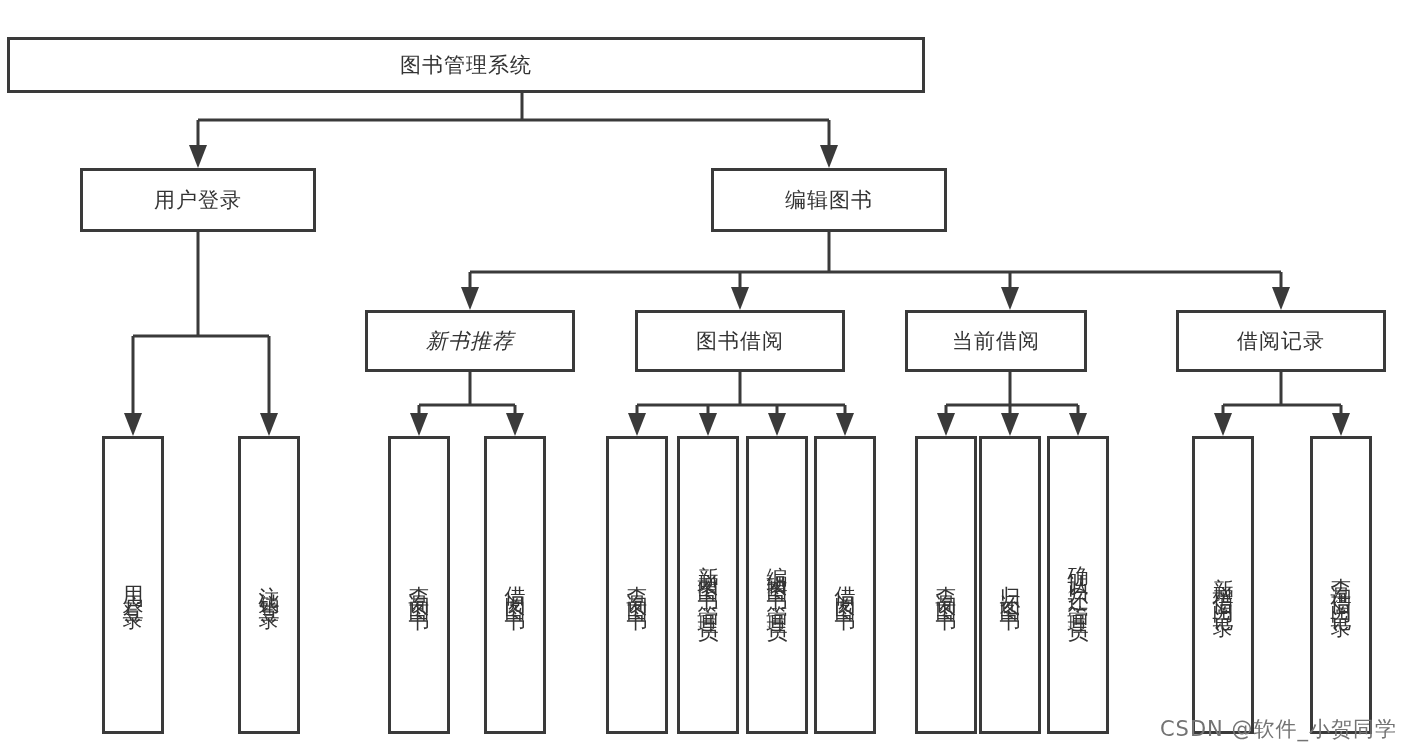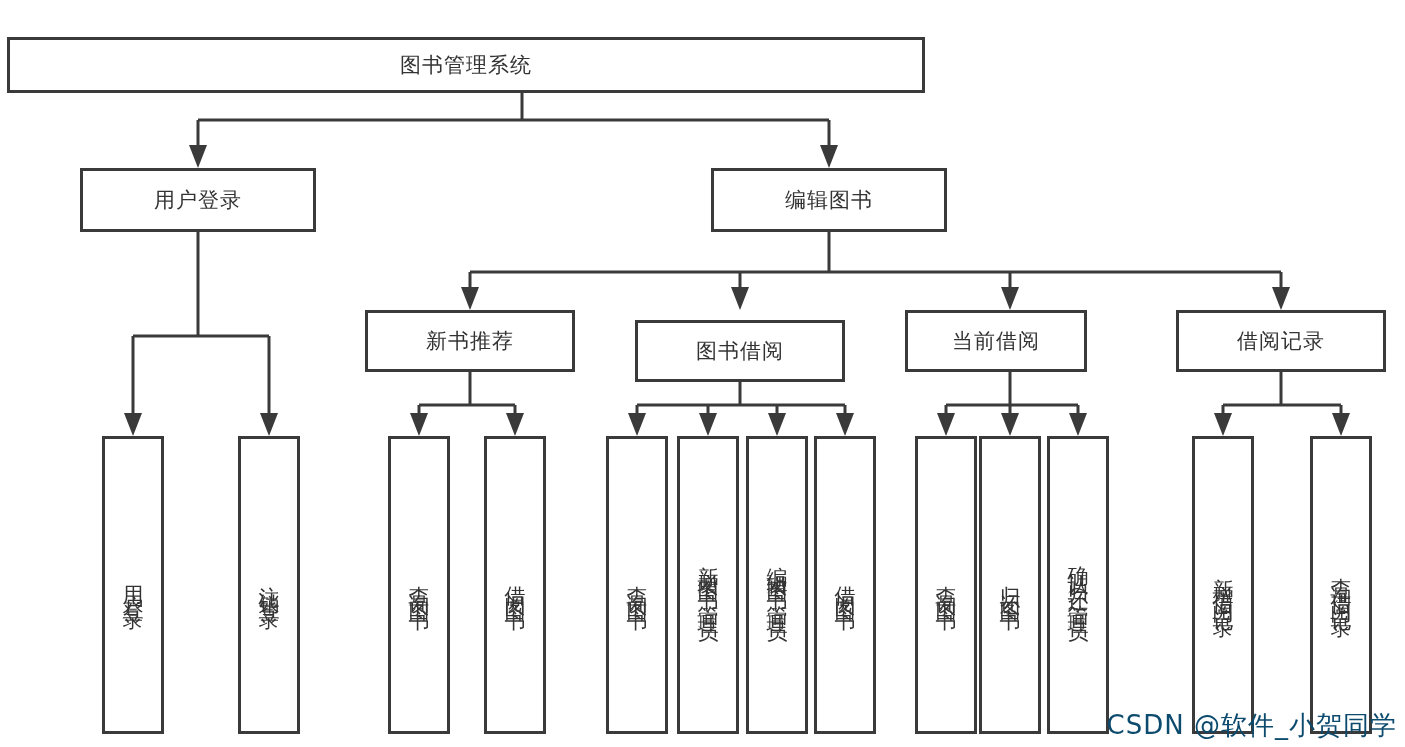--- a/index.html
+++ b/index.html
@@ -40,22 +40,22 @@
     text-orientation: mixed;
     letter-spacing: 8px;
     white-space: nowrap;
     font-size: 21px;
   }
   .watermark {
     position: absolute;
     right: 8px;
     bottom: 4px;
     z-index: 2;
-    font-size: 26px;
-    color: #0c4a6e;
+    font-size: 21px;
+    color: #737373;
     letter-spacing: 1px;
     white-space: nowrap;
   }
 </style>
 </head>
 <body>
 
 <div class="stage">
 
   <svg class="connectors" width="1405" height="747" viewBox="0 0 1405 747">
@@ -102,24 +102,24 @@
     <span>图书管理系统</span>
   </div>
 
   <div class="node" style="left:80px; top:168px; width:236px; height:64px;">
     <span>用户登录</span>
   </div>
   <div class="node" style="left:711px; top:168px; width:236px; height:64px;">
     <span>编辑图书</span>
   </div>
 
-  <div class="node" style="left:365px; top:310px; width:210px; height:62px;">
+  <div class="node" style="left:365px; top:310px; width:210px; height:62px;font-style:italic;">
     <span>新书推荐</span>
   </div>
-  <div class="node" style="left:635px; top:320px; width:210px; height:62px;">
+  <div class="node" style="left:635px; top:310px; width:210px; height:62px;">
     <span>图书借阅</span>
   </div>
   <div class="node" style="left:905px; top:310px; width:182px; height:62px;">
     <span>当前借阅</span>
   </div>
   <div class="node" style="left:1176px; top:310px; width:210px; height:62px;">
     <span>借阅记录</span>
   </div>
 
   <div class="node vertical" style="left:102px; top:436px; width:62px; height:298px;">

